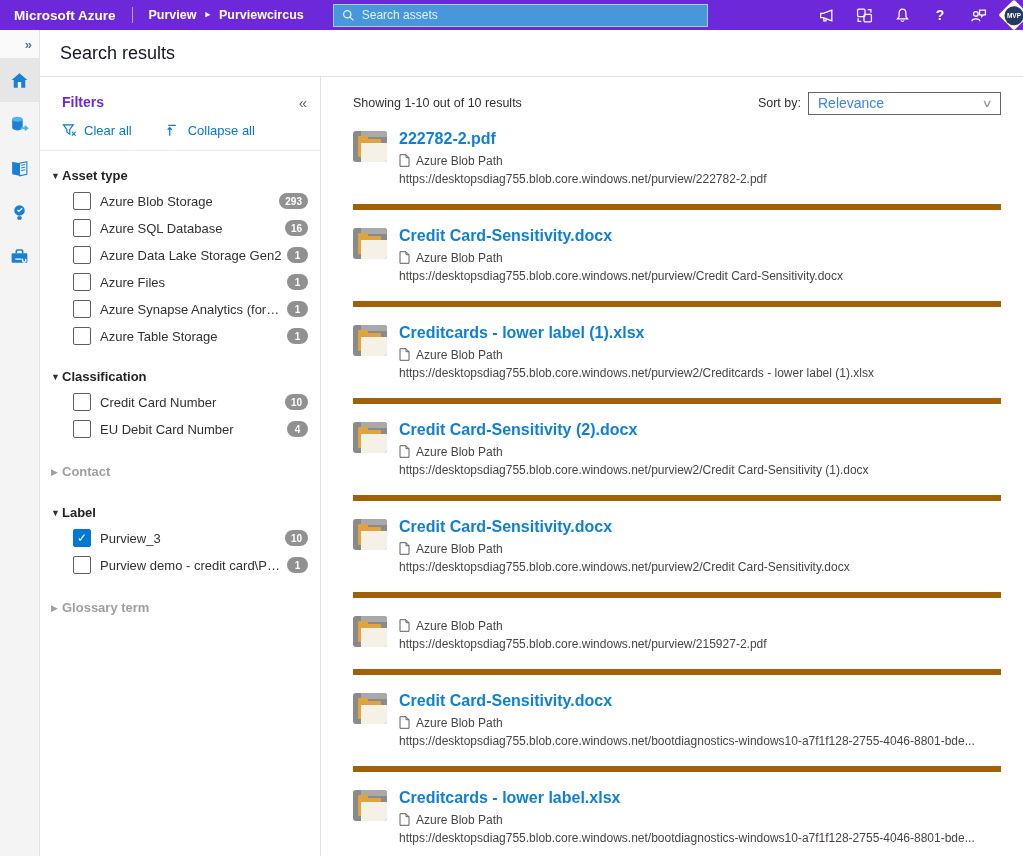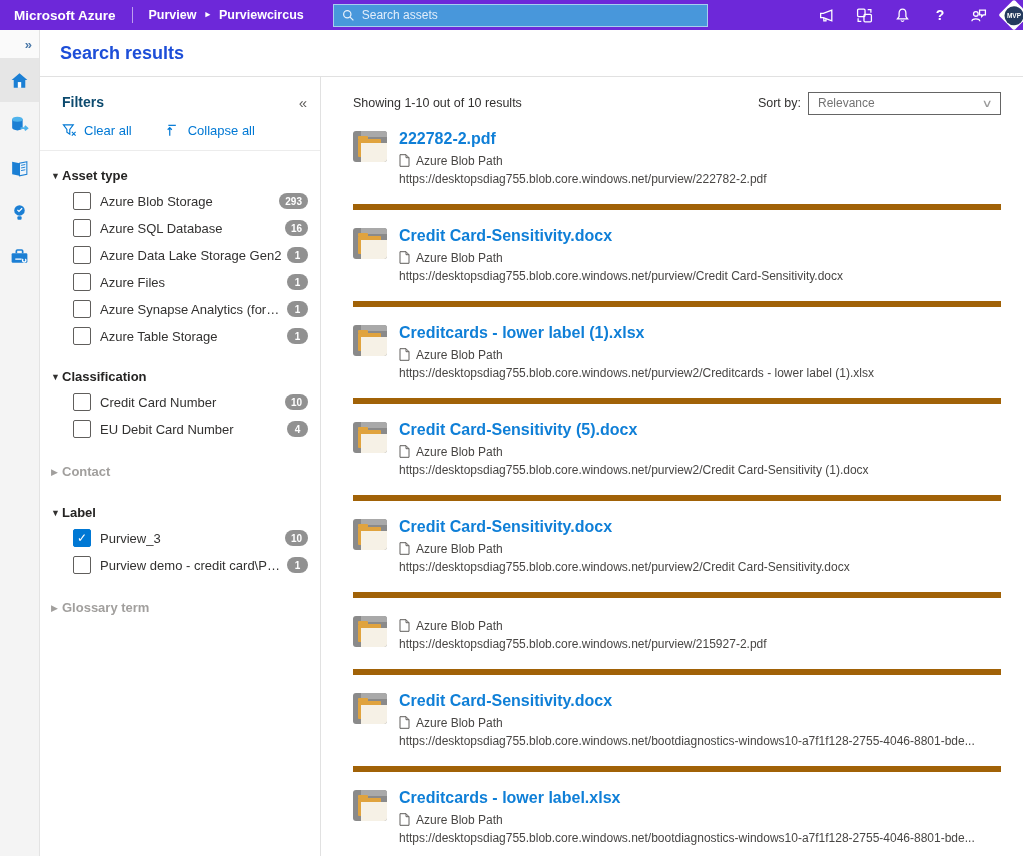--- a/index.html
+++ b/index.html
@@ -35,28 +35,28 @@
   .sidebar { width:40px; background:#f4f4f4; border-right:1px solid #e3e3e3; display:flex; flex-direction:column; flex:none; }
   .sb-expander { height:28px; display:flex; align-items:center; justify-content:flex-end; padding-right:8px;
                  color:#4a78a8; font-size:13px; font-weight:bold; cursor:pointer; background:#fafafa; letter-spacing:-1px;}
   .sb-item { height:44px; display:flex; align-items:center; justify-content:center; cursor:pointer; }
   .sb-item.active { background:#e6e6e6; }
   .sb-item svg { width:21px; height:21px; }
 
   .main { flex:1; display:flex; flex-direction:column; min-width:0; }
   .page-header { height:47px; display:flex; align-items:center; padding-left:20px;
                  border-bottom:1px solid #e1e1e1; flex:none; }
-  .page-title { font-size:18px; font-weight:700; color:#1d4ed8; }
+  .page-title { font-size:18px; font-weight:400; color:#0f172a; }
 
   .content { flex:1; display:flex; min-height:0; }
 
   
   .filters { width:281px; flex:none; border-right:1px solid #e1e1e1; padding-top:12px; overflow:hidden; }
   .filters-head { display:flex; align-items:center; padding:0 14px 0 22px; height:26px; }
-  .filters-title { font-size:14px; font-weight:bold; color:#0c4a6e; }
+  .filters-title { font-size:14px; font-weight:bold; color:#6d28d9; }
   .panel-collapse { margin-left:auto; color:#605e5c; font-size:15px; cursor:pointer; letter-spacing:-1px; }
   .filters-actions { display:flex; align-items:center; padding:8px 0 12px 22px; border-bottom:1px solid #ececec; }
   .f-link { display:flex; color:#0078d4; font-size:13px; cursor:pointer; }
   .f-link svg { width:15px; height:15px; margin-right:7px; }
   .f-link + .f-link { margin-left:34px; }
 
   .f-section { margin-top:17px; padding:0 12px 0 22px; }
   .f-sec-head { display:flex; align-items:center; cursor:pointer; margin-left:-11px; }
   .f-sec-head .tri { font-size:9px; color:#323130; width:11px; flex:none; }
   .f-sec-label { font-size:13px; font-weight:bold; color:#252423; }
@@ -74,21 +74,21 @@
                  border-radius:8px; display:flex; align-items:center; justify-content:center; padding:0 6px; flex:none; }
 
   
   .results { flex:1; min-width:0; padding:0 22px 0 32px; overflow:hidden; }
   .results-head { display:flex; align-items:center; padding-top:16px; height:36px; }
   .summary { font-size:12.5px; color:#323130; }
   .sortby { margin-left:auto; display:flex; align-items:center; }
   .sort-label { font-size:12.5px; color:#323130; margin-right:7px; }
   .sort-select { width:193px; height:23px; border:1px solid #656565; background:#fff; display:flex;
                  align-items:center; padding:0 9px; cursor:pointer; }
-  .sort-value { font-size:12px; color:#737373; flex:1; }
+  .sort-value { font-size:14px; color:#3b82f6; flex:1; }
   .sort-chev { color:#9a9a9a; font-size:11px; transform:scaleX(1.4); }
 
   .result-item { display:flex; padding-top:16px; padding-bottom:18px; border-bottom:6px solid #a16207; }
   .asset-icon { width:34px; height:31px; background:#8a8a8a; border-radius:3px; position:relative;
                 overflow:hidden; flex:none; margin-top:2px; }
   .asset-icon .win-top { position:absolute; top:0; left:8px; right:0; height:6px; background:#a9a9a9; }
   .asset-icon .folder-back { position:absolute; left:5px; top:8px; width:23px; height:18px; background:#e0a33e; border-radius:1px; }
   .asset-icon .folder-back::before { content:""; position:absolute; left:0; top:-3px; width:10px; height:3px;
                 background:#e0a33e; border-radius:1px 1px 0 0; }
   .asset-icon .folder-front { position:absolute; left:8px; top:12px; width:26px; height:19px; background:#f6f1e6; }
@@ -383,21 +383,21 @@
               </div>
             </div>
 
             <div class="result-item">
               <div class="asset-icon">
                 <div class="win-top"></div>
                   <div class="folder-back"></div>
                   <div class="folder-front"></div>
               </div>
               <div class="r-body">
-                <div class="r-title">Credit Card-Sensitivity (5).docx</div>
+                <div class="r-title">Credit Card-Sensitivity (2).docx</div>
                 <div class="r-meta">
                   <svg viewBox="0 0 11 13" fill="none" stroke="#605e5c" stroke-width="1">
                     <path d="M1 .7 H7 L10 3.7 V12.3 H1 Z"></path>
                       <path d="M7 .7 V3.7 H10"></path>
                   </svg>
                   <span class="r-type">Azure Blob Path</span>
                 </div>
                 <div class="r-path">https://desktopsdiag755.blob.core.windows.net/purview2/Credit Card-Sensitivity (1).docx</div>
               </div>
             </div>

